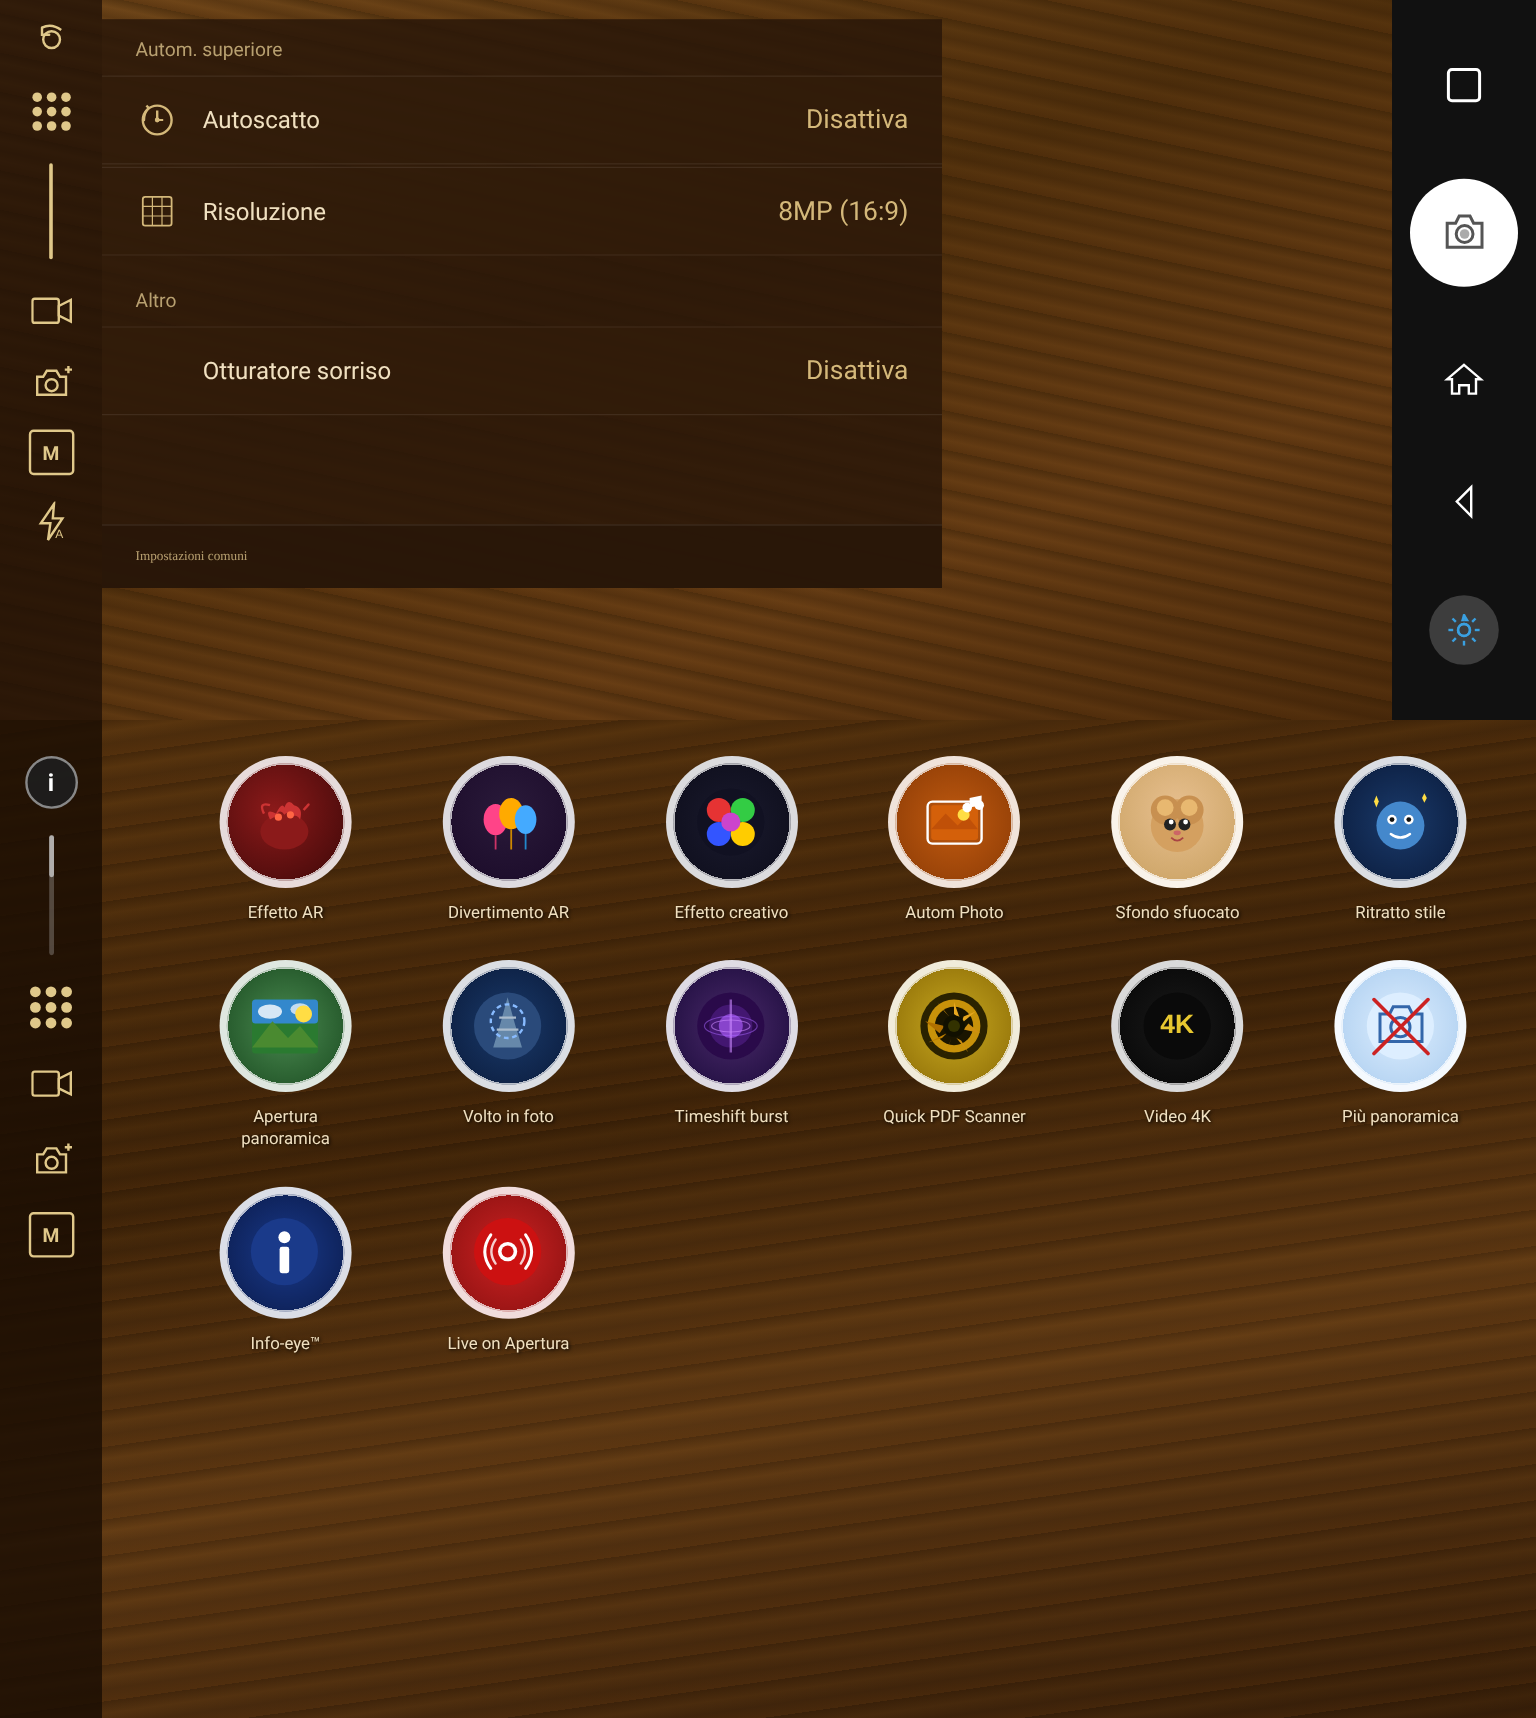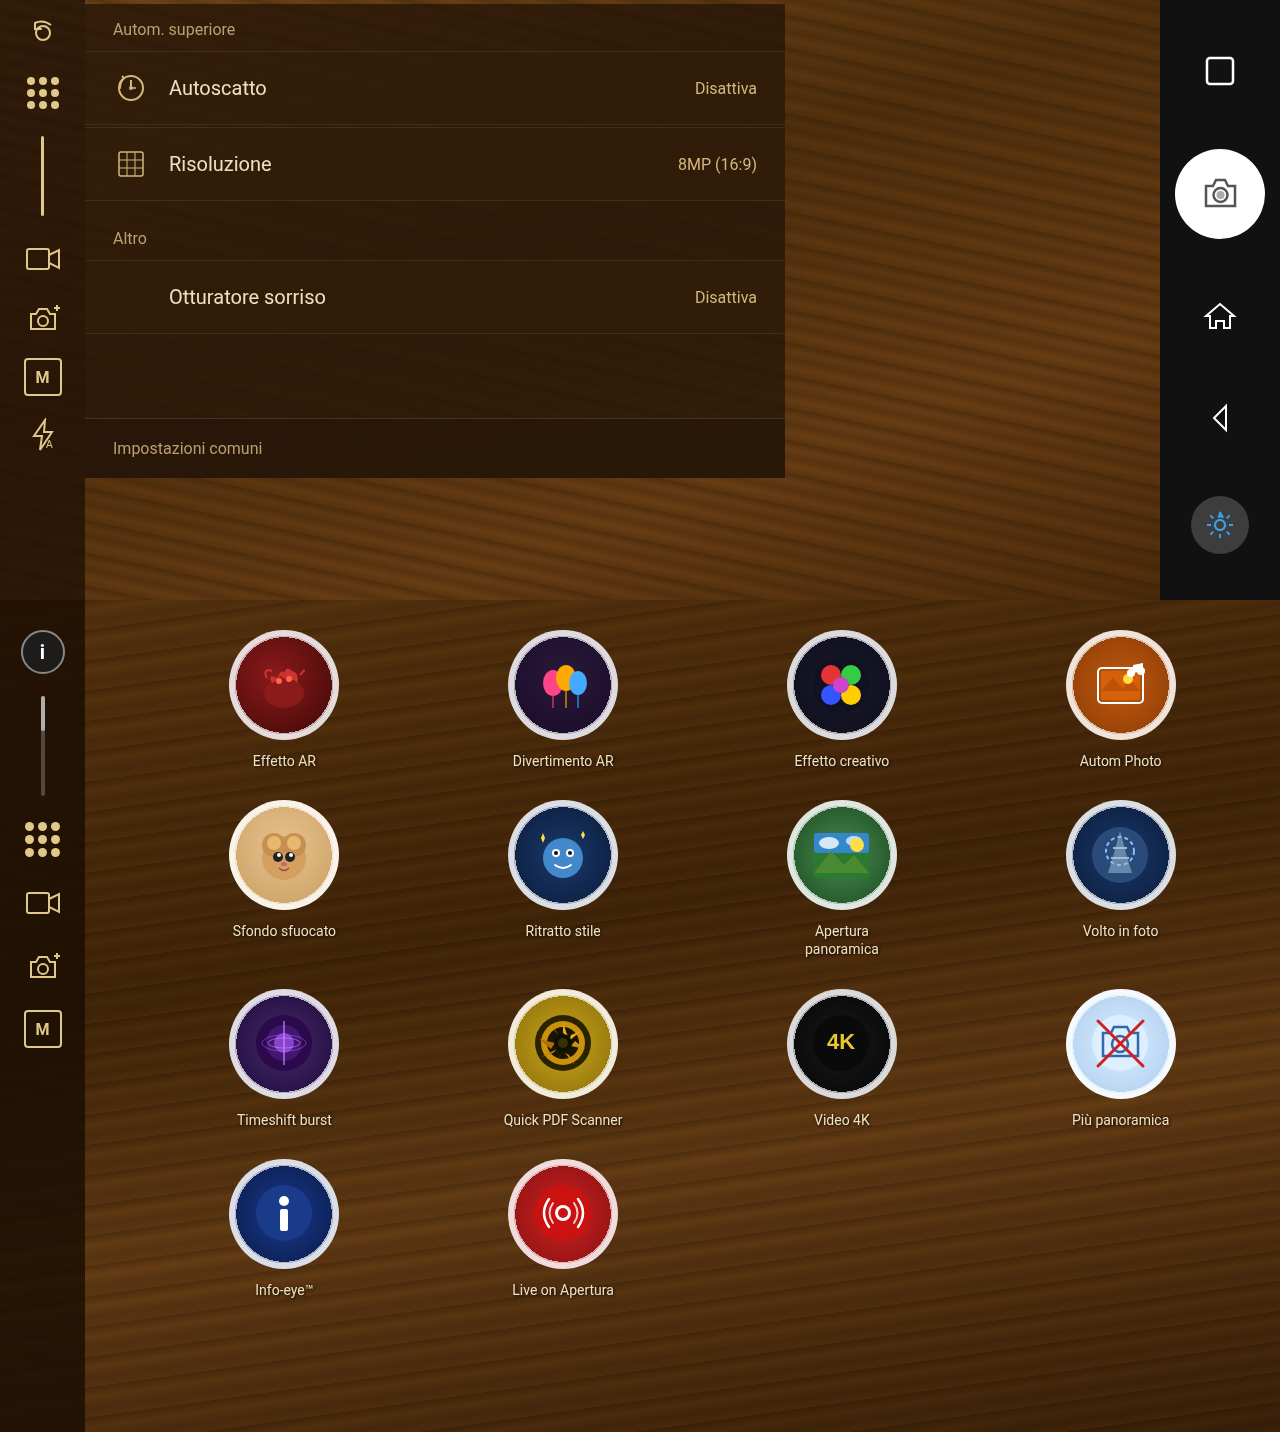--- a/index.html
+++ b/index.html
@@ -79,21 +79,21 @@
       justify-content: center;
       color: #e0c88a;
       font-size: 16px;
       font-weight: bold;
     }
 
     
     .settings-panel {
       position: absolute;
       left: 85px;
-      top: 4px;
+      top: 16px;
       width: 700px;
       height: 474px;
       background: rgba(40, 22, 8, 0.82);
       z-index: 5;
     }
 
     .settings-section-label {
       padding: 16px 28px 12px;
       color: #b8a070;
       font-size: 16px;
@@ -123,37 +123,38 @@
 
     .settings-item-label {
       flex: 1;
       color: #f0e0c0;
       font-size: 20px;
       font-weight: 400;
     }
 
     .settings-item-value {
       color: #d4b87a;
-      font-size: 16px;
+      font-size: 22px;
     }
 
     .settings-section-altro {
       margin-top: 12px;
     }
 
     .settings-section-impostazioni {
       position: absolute;
       bottom: 0;
       left: 0;
       right: 0;
       padding: 20px 28px;
       color: #b8a070;
-      font-size: 16px;
+      font-size: 11px;
       border-top: 1px solid rgba(255,255,255,0.12);
       background: rgba(40, 22, 8, 0.85);
+      font-family: Liberation Serif, serif;
     }
 
     
     .right-controls {
       position: absolute;
       right: 0;
       top: 0;
       width: 120px;
       height: 600px;
       background: #111;
@@ -271,21 +272,21 @@
 
     
     .app-grid {
       position: absolute;
       left: 85px;
       top: 0;
       right: 0;
       bottom: 0;
       padding: 30px 20px;
       display: grid;
-      grid-template-columns: repeat(4, 1fr);
+      grid-template-columns: repeat(6, 1fr);
       grid-template-rows: repeat(3, auto);
       row-gap: 30px;
       align-content: start;
       z-index: 5;
       margin-left: 40px;
     }
 
     .app-item {
       display: flex;
       flex-direction: column;

